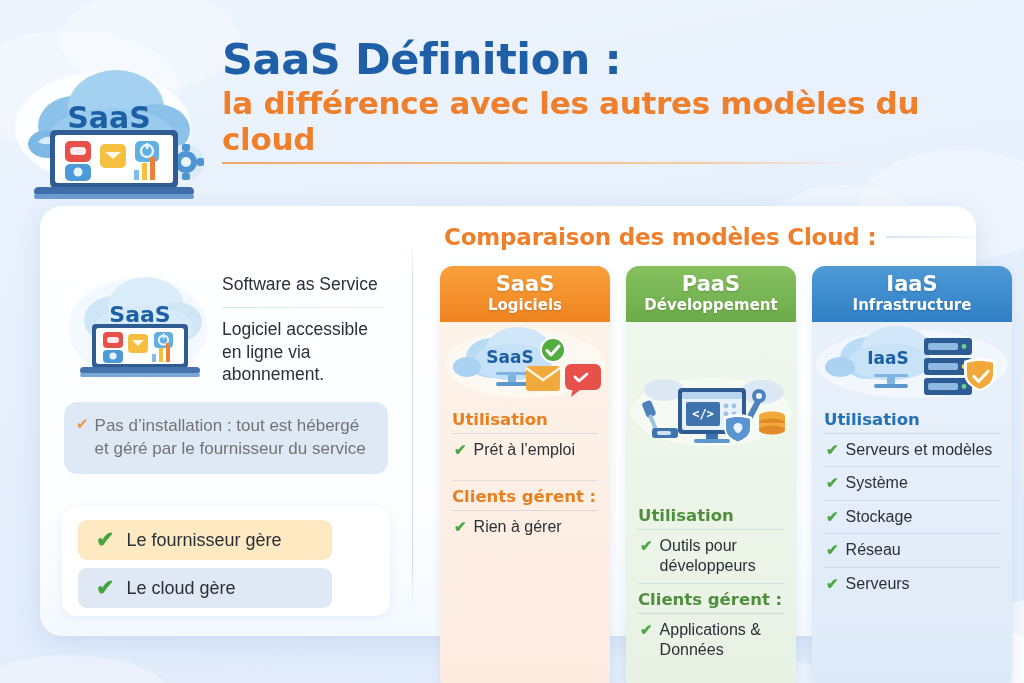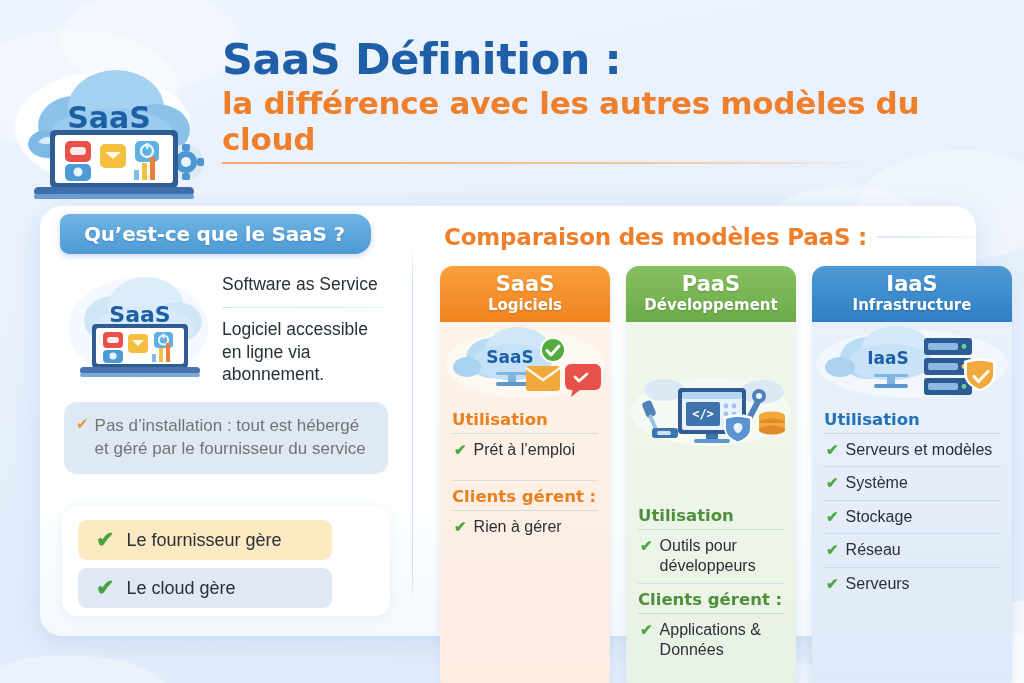--- a/index.html
+++ b/index.html
@@ -190,23 +190,20 @@
 <div id="titles">
   <div id="title-main">SaaS Définition :</div>
   <div id="title-sub">la différence avec les autres modèles du cloud</div>
   <div id="title-rule"></div>
 </div>
 
 <div id="card">
 
   <div id="left-col">
 
-    <div id="tab-left">
-      <span>Qu’est-ce que le SaaS ?</span>
-    </div>
 
     <div id="left-hero">
       <div id="left-hero-art">
         <svg viewBox="0 0 148 130" width="148" height="130">
           <ellipse cx="74" cy="66" rx="70" ry="50" fill="#f3f9fe"></ellipse>
           <g>
             <ellipse cx="50" cy="58" rx="30" ry="24" fill="#cfe6f7"></ellipse>
             <ellipse cx="82" cy="44" rx="38" ry="29" fill="#dcedfa"></ellipse>
             <ellipse cx="112" cy="60" rx="26" ry="20" fill="#cfe6f7"></ellipse>
             <ellipse cx="80" cy="66" rx="50" ry="22" fill="#d6eafa"></ellipse>
@@ -258,21 +255,21 @@
         <span class="lb">Le cloud gère</span>
       </div>
     </div>
   </div>
 
   <div id="vsep"></div>
 
   <div id="right-col">
 
     <div id="cmp-head">
-      <span>Comparaison des modèles PaaS :</span>
+      <span>Comparaison des modèles Cloud :</span>
       <span class="rule"></span>
     </div>
 
     <div id="cols">
 
       <div class="col saas">
         <div class="col-head saas">
           <div class="t">SaaS</div>
           <div class="s">Logiciels</div>
         </div>

